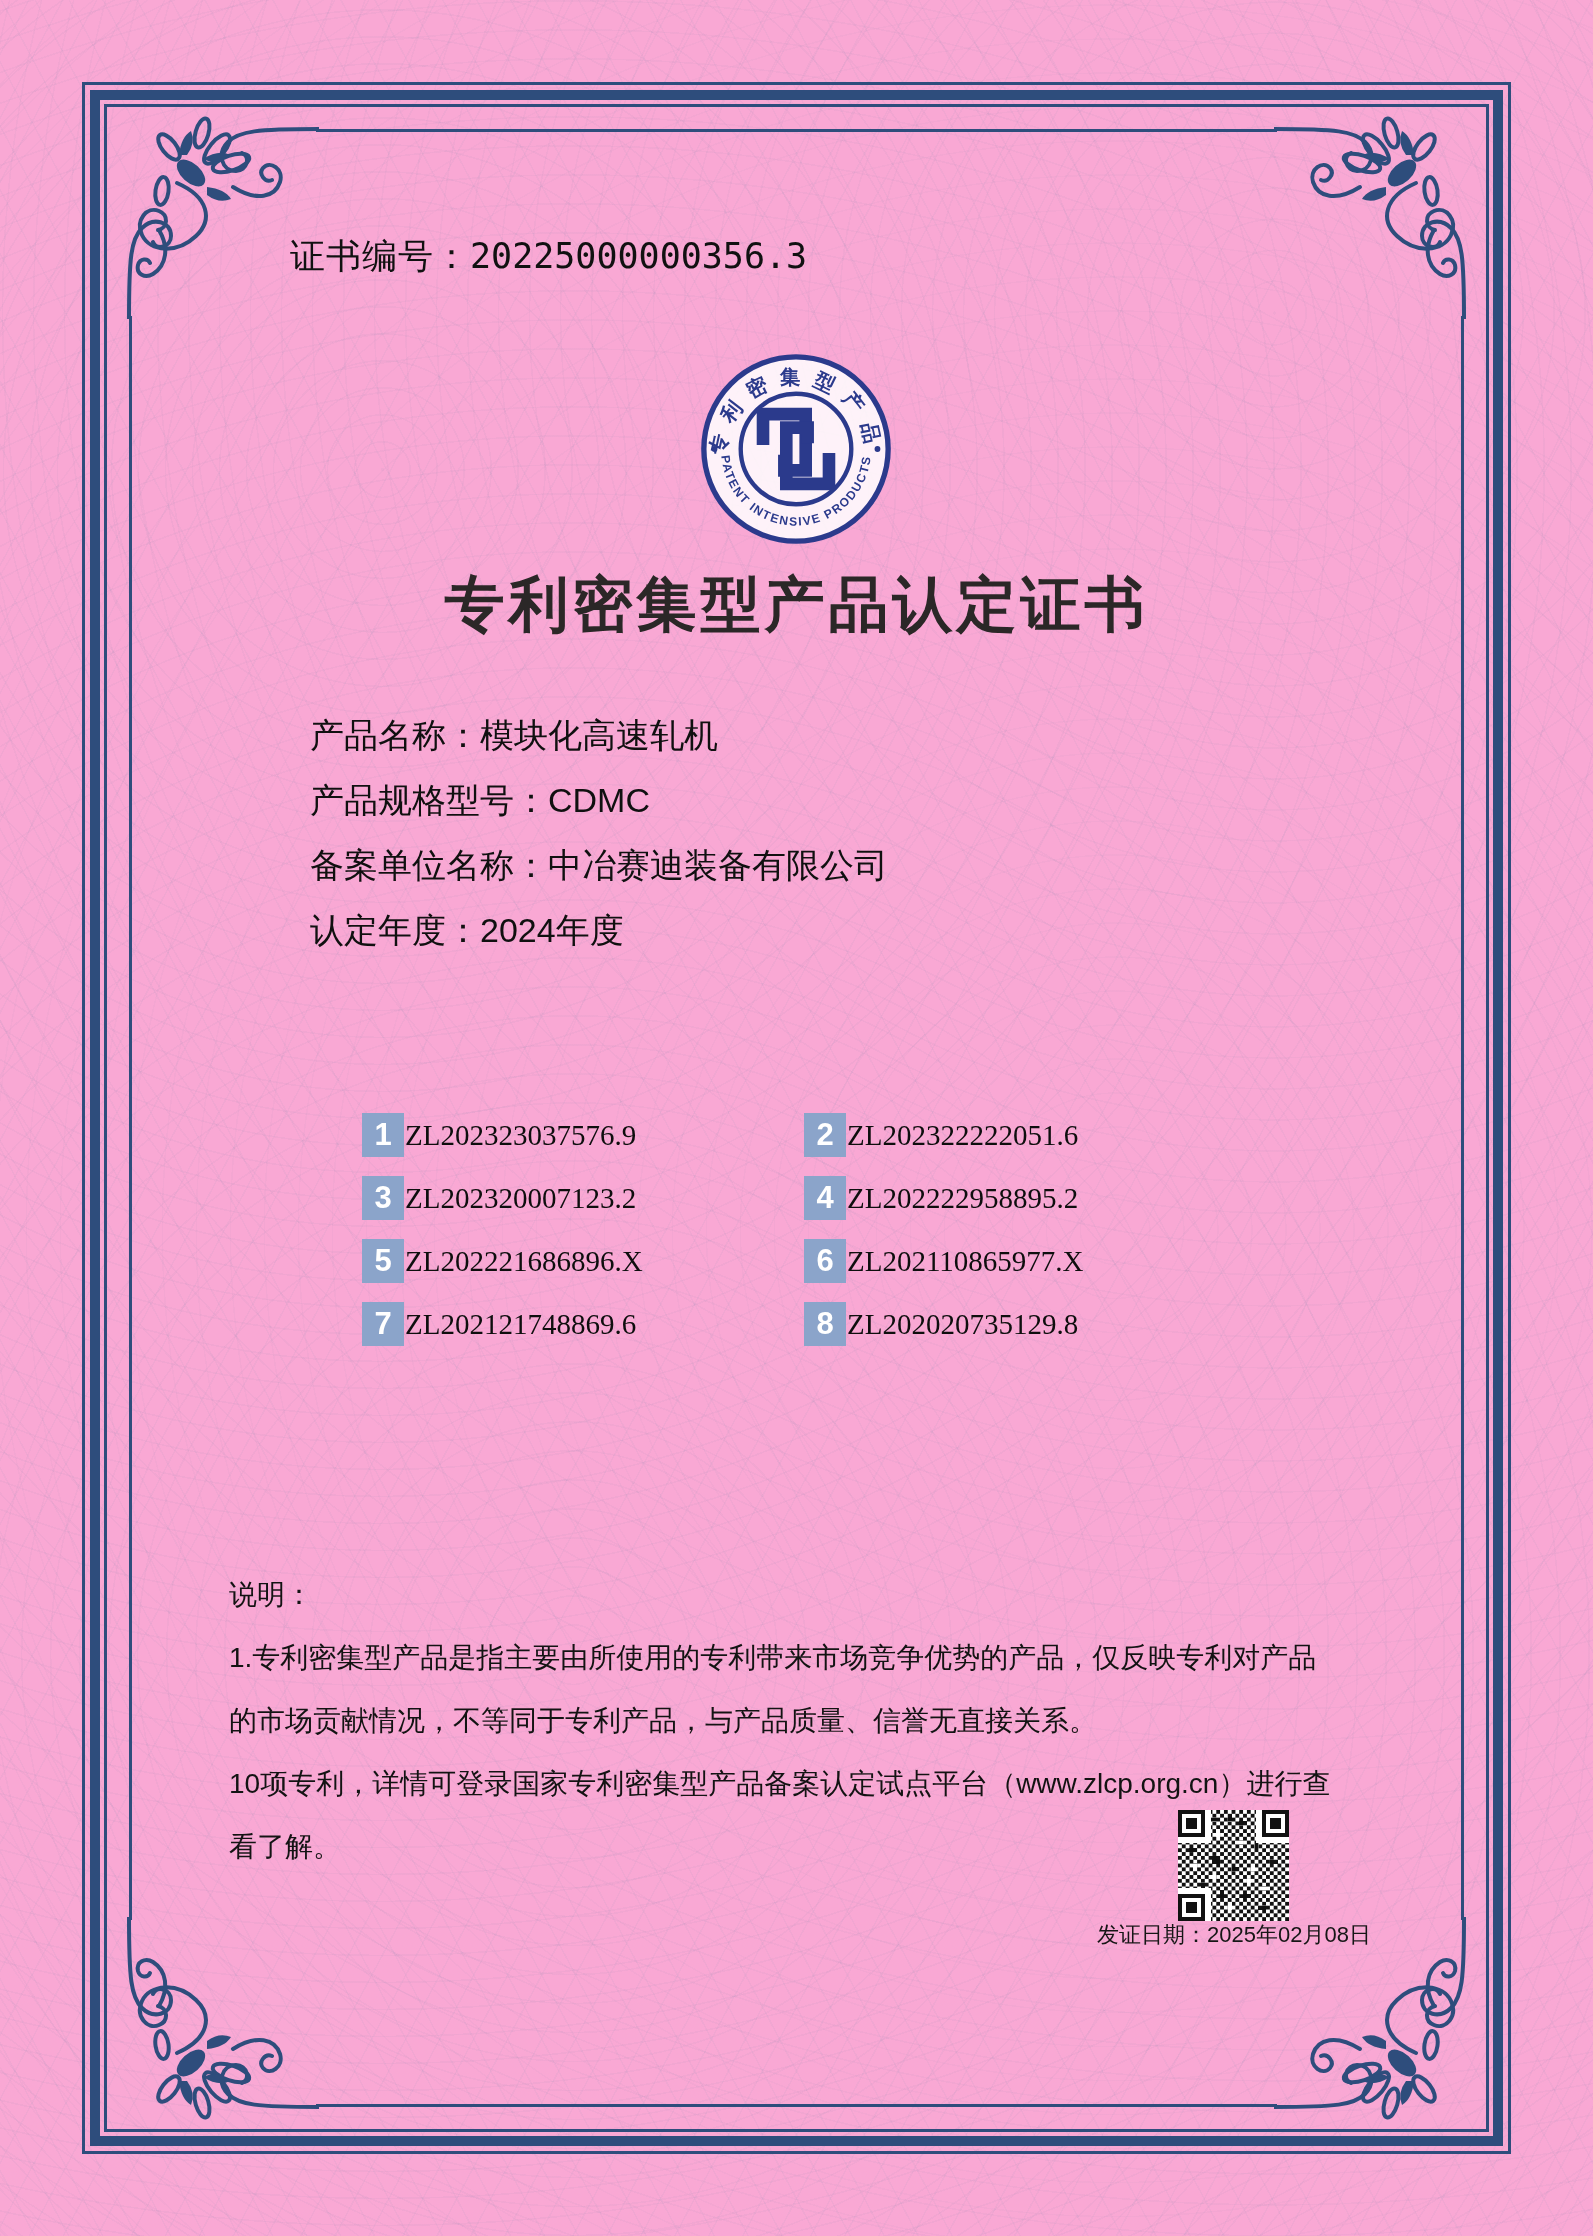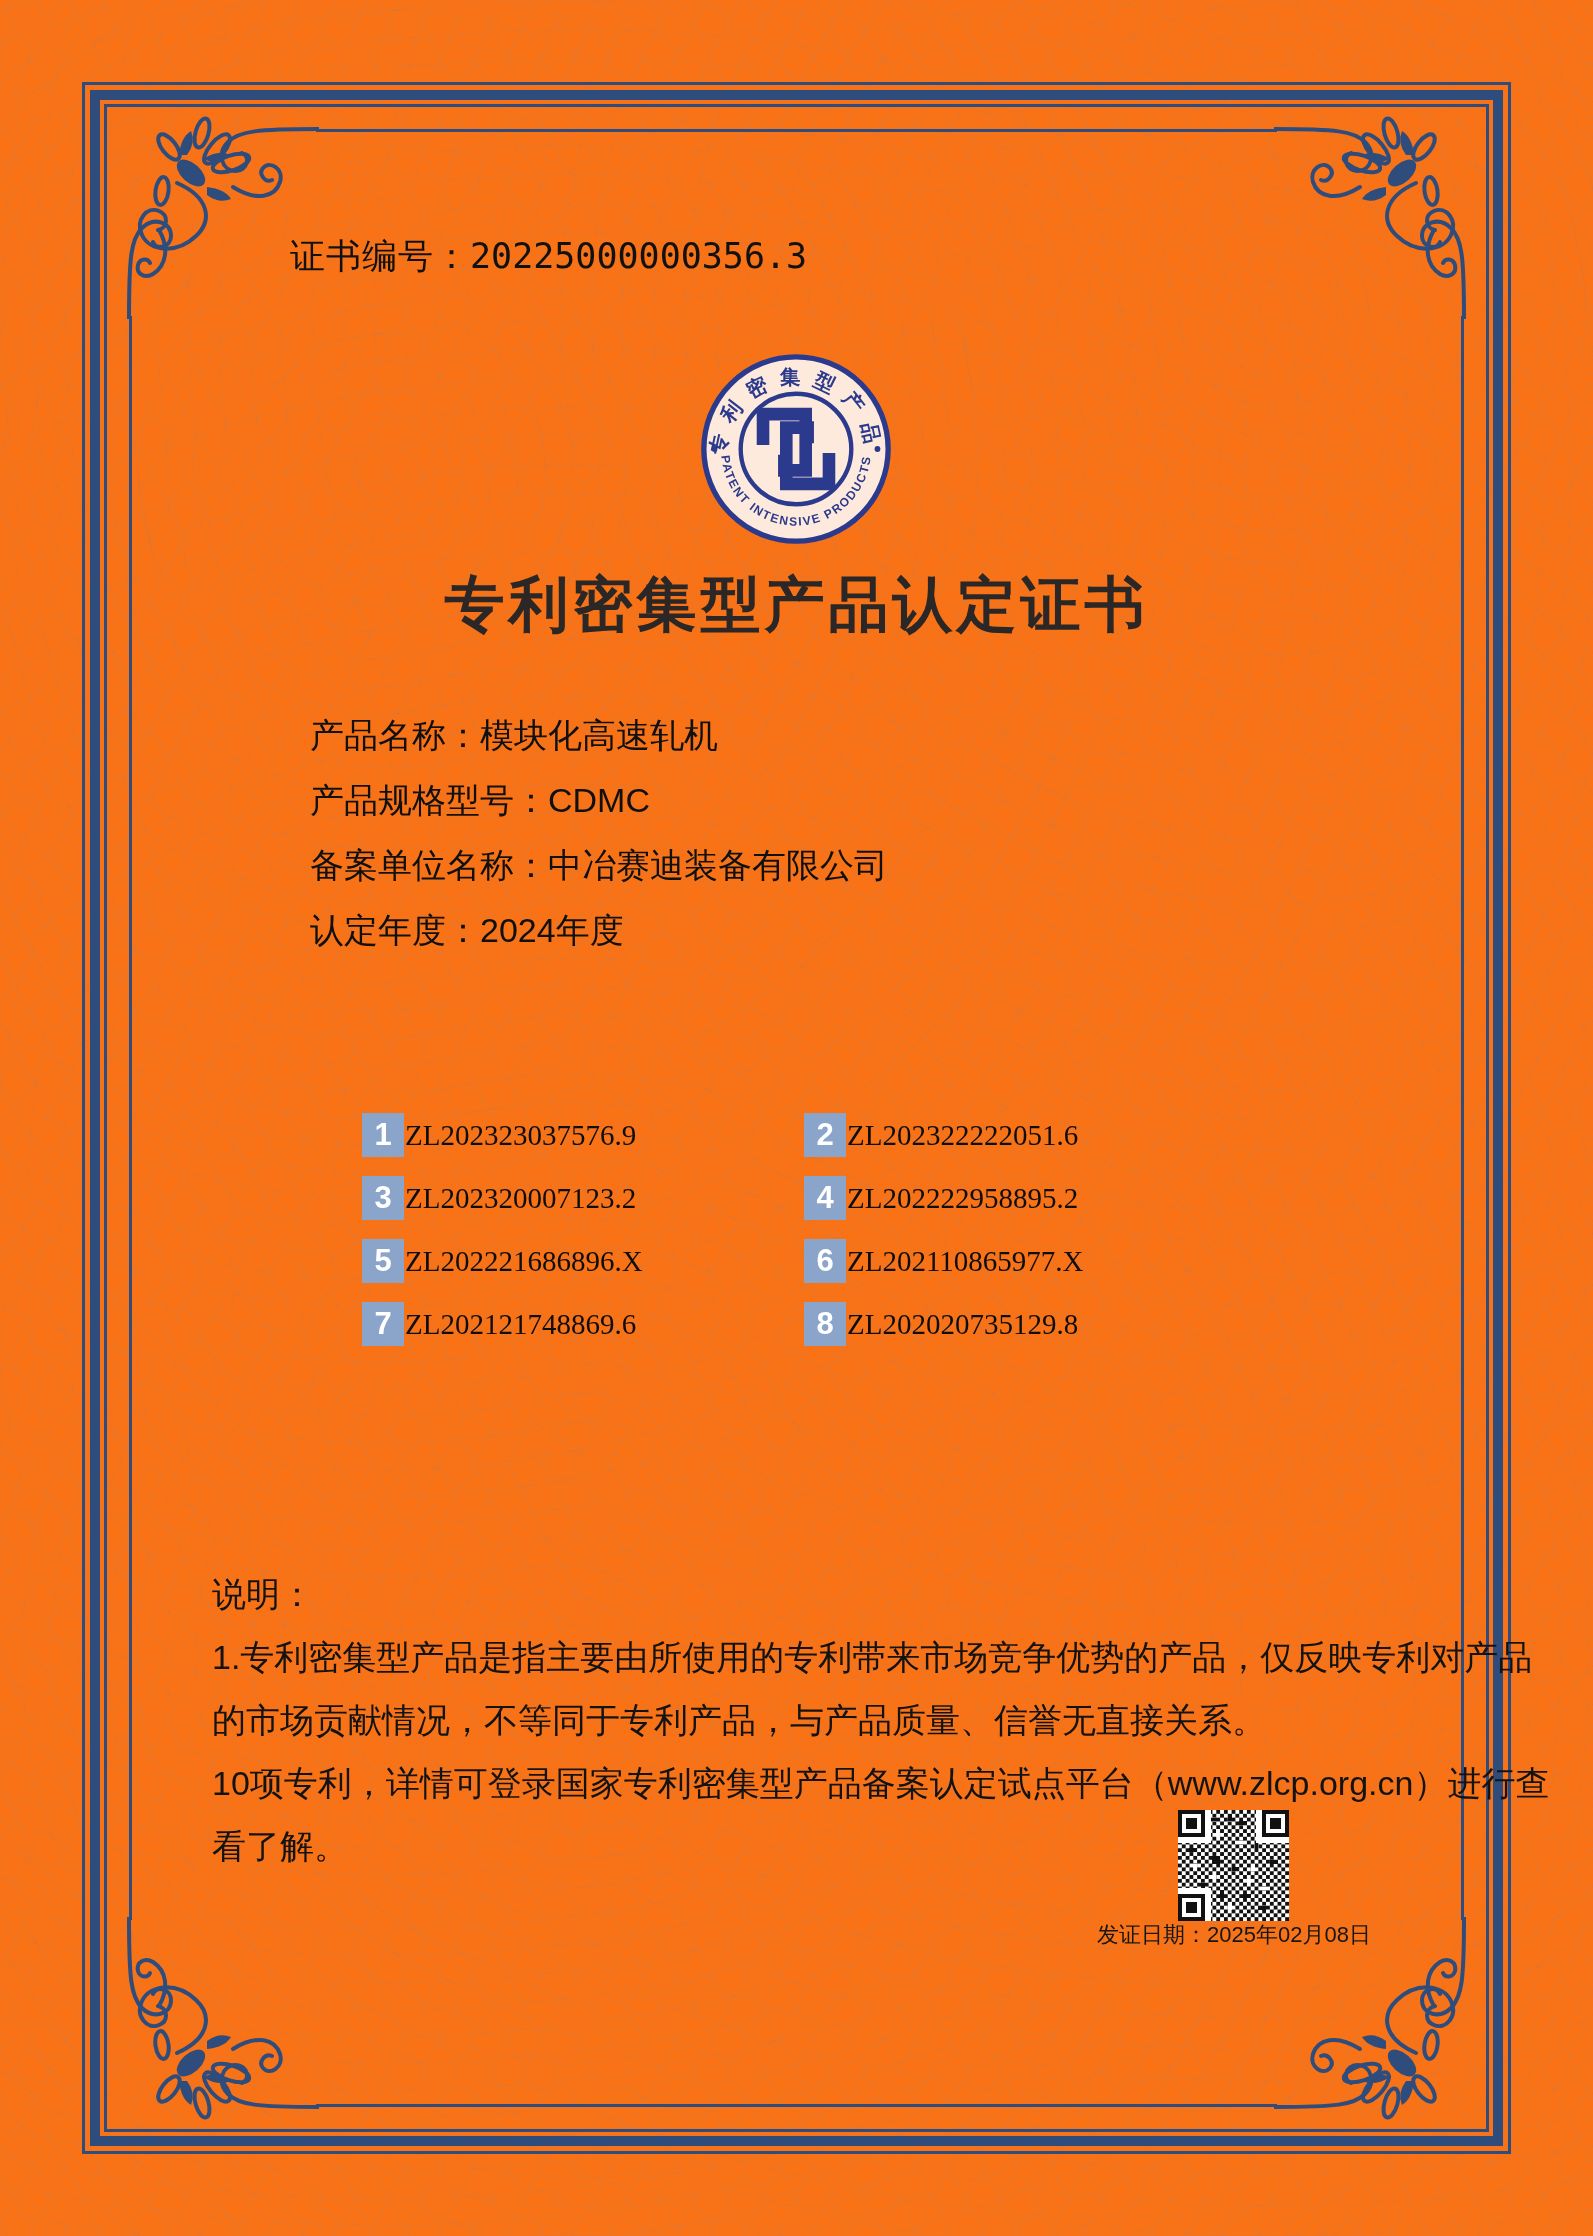--- a/index.html
+++ b/index.html
@@ -1,18 +1,18 @@
 <!DOCTYPE html>
 <html><head>
 <meta charset="utf-8">
 <style>
   html,body{margin:0;padding:0;background:#ffffff;}
   .page{
     position:relative;width:1593px;height:2236px;overflow:hidden;
-    background:#f97316;
+    background:#f9a8d4;
     font-family:"Liberation Sans","DejaVu Sans",sans-serif;
     color:#151515;
   }
   
   .bg{
     position:absolute;inset:0;z-index:0;pointer-events:none;
     background-image:
       repeating-linear-gradient(62deg, rgba(125,142,175,.065) 0 1.5px, transparent 1.5px 30px),
       repeating-linear-gradient(-62deg, rgba(125,142,175,.065) 0 1.5px, transparent 1.5px 30px),
       repeating-radial-gradient(circle at 24% 21%, rgba(105,122,160,.055) 0 1.6px, transparent 1.6px 27px),
@@ -55,21 +55,21 @@
   .badge{
     width:42px;height:44px;background:#8ba4ca;color:#ffffff;
     display:flex;align-items:center;justify-content:center;
     font-size:31px;font-weight:600;flex:0 0 auto;
   }
   .patent .pid{
     margin-left:1px;font-family:Liberation Serif, serif;
     font-size:29px;color:#0e0e0e;white-space:nowrap;letter-spacing:0;
   }
   .notes{position:absolute;left:212px;top:1563px;width:1230px;}
-  .notes div{height:63px;line-height:63px;font-size:34px;white-space:nowrap;color:#131313;}
+  .notes div{height:63px;line-height:63px;font-size:28px;white-space:nowrap;color:#131313;margin-left:17px;}
   .qr{position:absolute;left:1178px;top:1810px;width:111px;height:111px;}
   .issue{position:absolute;right:222px;top:1920px;font-size:22px;white-space:nowrap;color:#161616;}
 </style>
 </head>
 <body>
 
 <div class="page">
 
   <div class="bg"></div>
 

